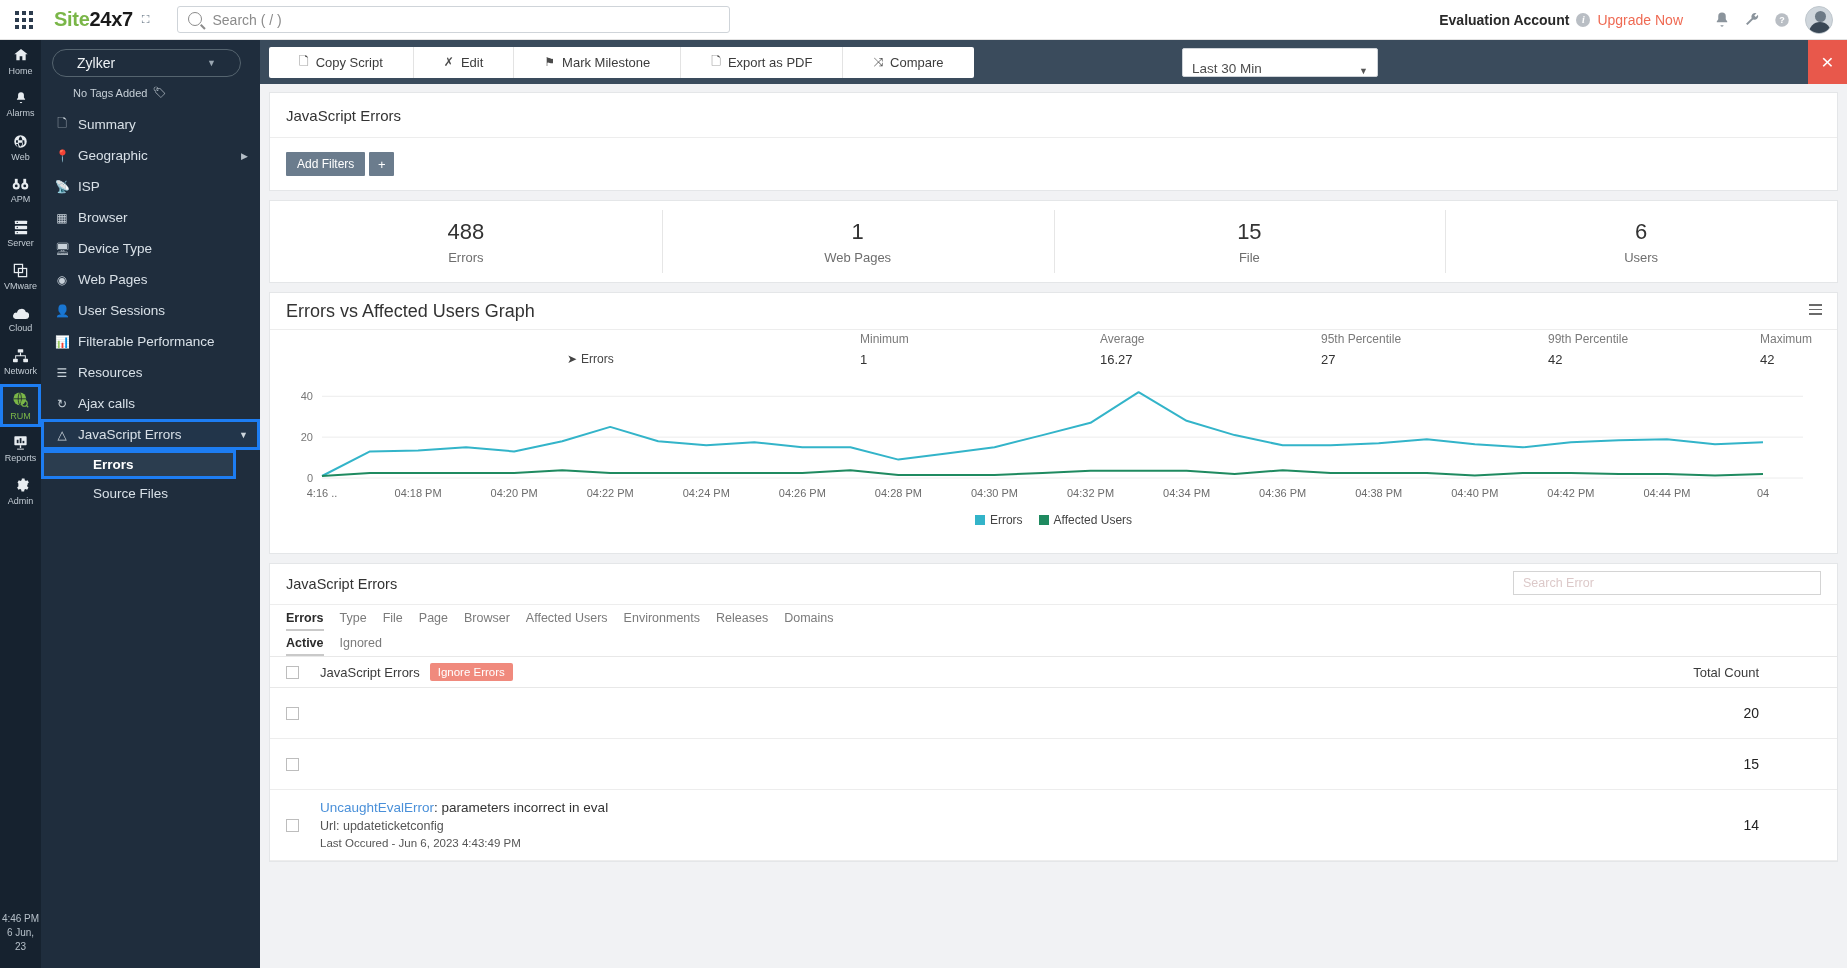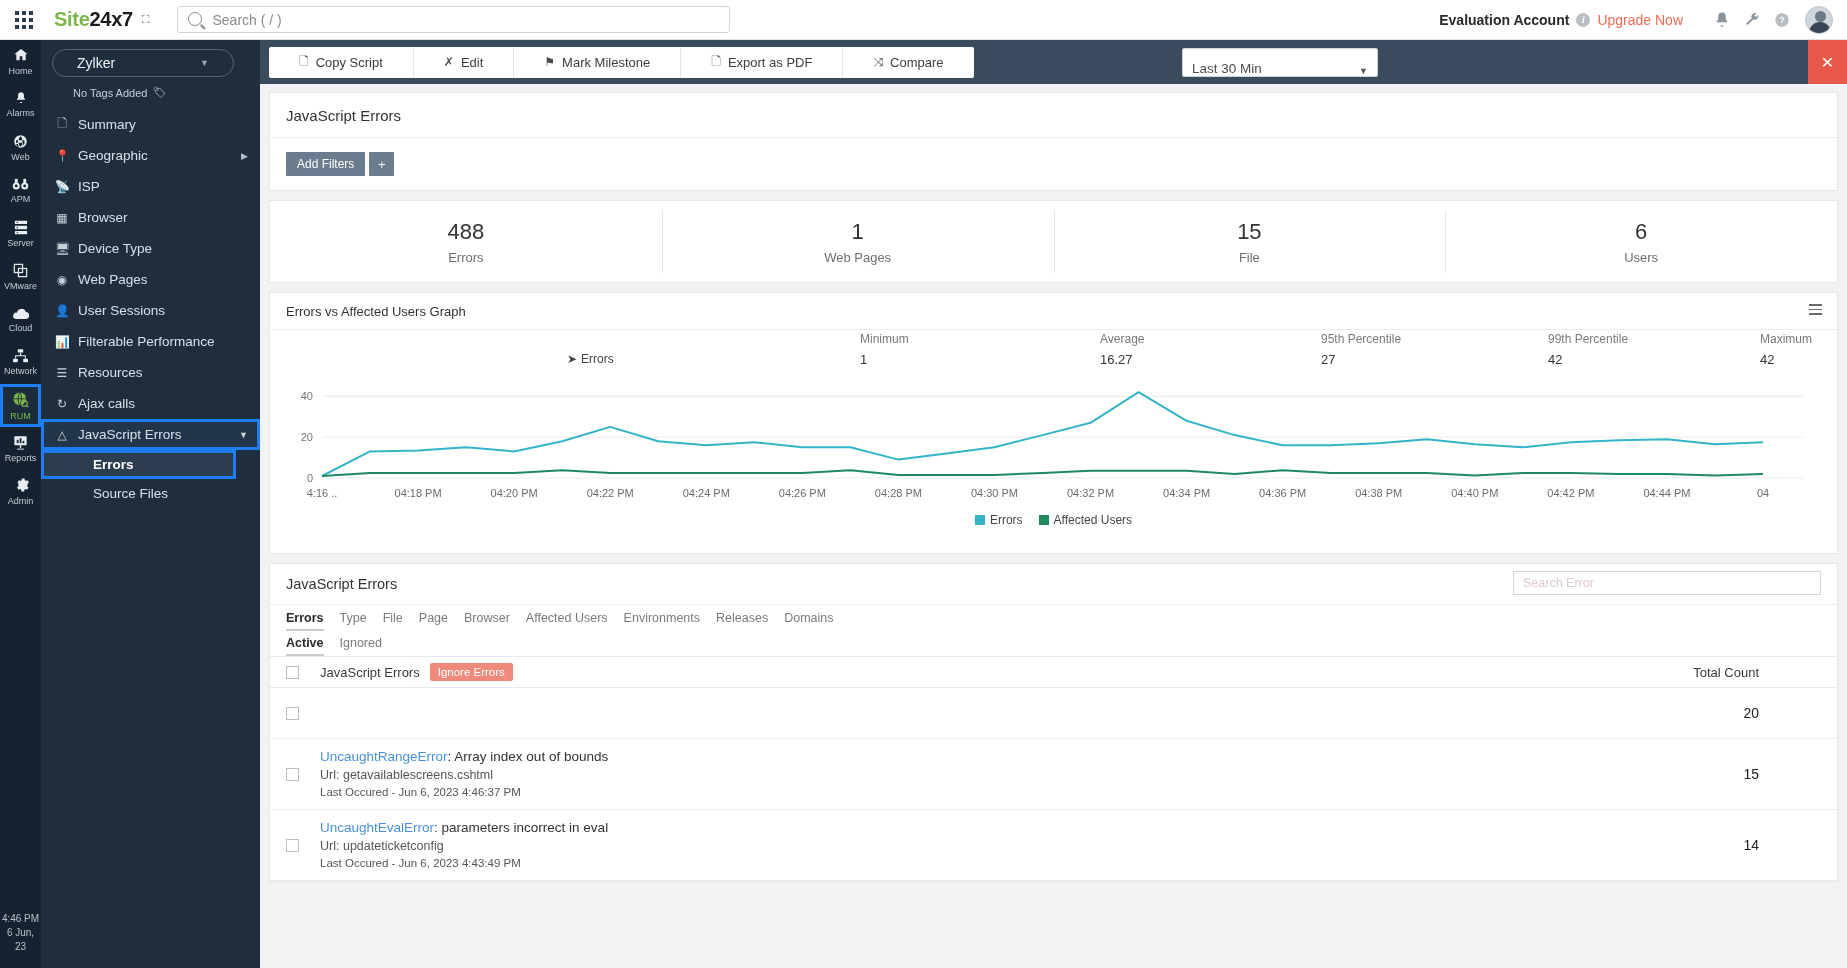--- a/index.html
+++ b/index.html
@@ -97,21 +97,21 @@
     position: absolute; bottom: 14px; left: 0; width: 41px; text-align: center;
     font-size: 10px; color: #b6c0c9; line-height: 14px;
   }
 
   
   .side {
     position: absolute; top: 40px; left: 41px; width: 219px; height: 928px;
     background: #1f2d3d; z-index: 20; overflow: hidden;
   }
   .monitor-select {
-    margin: 9px 26px 0 11px; height: 28px; border: 1px solid #55646f; border-radius: 14px;
+    margin: 9px 19px 0 11px; height: 28px; border: 1px solid #55646f; border-radius: 14px;
     display: flex; align-items: center; padding: 0 24px; cursor: pointer;
   }
   .monitor-select .mname { font-size: 14px; color: #eef2f5; }
   .monitor-select .caret { margin-left: auto; color: #9aa7b2; font-size: 9px; }
   .tags { font-size: 11px; color: #c6cfd7; padding: 9px 0 0 32px; display: flex; align-items: center; gap: 5px; }
   .tags .tag-ico { font-size: 11px; color: #c6cfd7; }
   .menu { margin-top: 10px; }
   .mi {
     height: 31px; display: flex; align-items: center; padding-left: 14px; gap: 9px;
     cursor: pointer; color: #d8e0e7; font-size: 13.5px; position: relative;
@@ -169,21 +169,21 @@
     margin-left: 4px; border-radius: 1px;
   }
 
   .stats { height: 83px; display: flex; }
   .stat { flex: 1; display: flex; flex-direction: column; align-items: center; justify-content: center; position: relative; }
   .stat + .stat:before { content: ""; position: absolute; left: 0; top: 9px; bottom: 9px; width: 1px; background: #e6e6e6; }
   .stat .v { font-size: 22px; color: #333; line-height: 26px; }
   .stat .l { font-size: 13px; color: #6e6e6e; margin-top: 5px; }
 
   .chartcard { height: 262px; position: relative; }
-  .chart-title { height: 37px; display: flex; align-items: center; padding: 0 16px; font-size: 13px; color: #333; border-bottom: 1px solid #ededed; }
+  .chart-title { height: 37px; display: flex; align-items: center; padding: 0 16px; font-size: 18px; color: #333; border-bottom: 1px solid #ededed; }
   .hamb { position: absolute; right: 15px; top: 11px; cursor: pointer; }
   .hamb i { display: block; width: 13px; height: 1.6px; background: #6a6a6a; margin-bottom: 3px; }
   .summ { display: flex; padding: 7px 0 0 0; position: relative; height: 46px; }
   .summ .cell { position: absolute; font-size: 12px; }
   .summ .hd { color: #7a7a7a; top: 2px; }
   .summ .vl { color: #333; top: 22px; font-size: 13px; }
   .serieslbl { position: absolute; left: 297px; top: 22px; font-size: 12px; color: #444; display: flex; align-items: center; gap: 4px; }
 
   .plot { position: relative; margin: 0 0 0 0; height: 128px; }
   .legend { display: flex; justify-content: center; gap: 16px; font-size: 12px; color: #444; margin-top: 9px; }
@@ -619,30 +619,20 @@
           <span class="tc">Total Count</span>
         </div>
 
         <div class="trow">
           <span class="ck"></span>
           <span class="cnt">20</span>
         </div>
 
         <div class="trow">
           <span class="ck"></span>
-          <span class="cells">
-            <div class="l1">
-              <a>UncaughtRangeError</a><span>: Array index out of bounds</span>
-            </div>
-            <div class="l2">
-              <span>Url:</span>
-              <span>getavailablescreens.cshtml</span>
-            </div>
-            <div class="l3">Last Occured - Jun 6, 2023 4:46:37 PM</div>
-          </span>
           <span class="cnt">15</span>
         </div>
 
         <div class="trow">
           <span class="ck"></span>
           <span class="cells">
             <div class="l1">
               <a>UncaughtEvalError</a><span>: parameters incorrect in eval</span>
             </div>
             <div class="l2">

